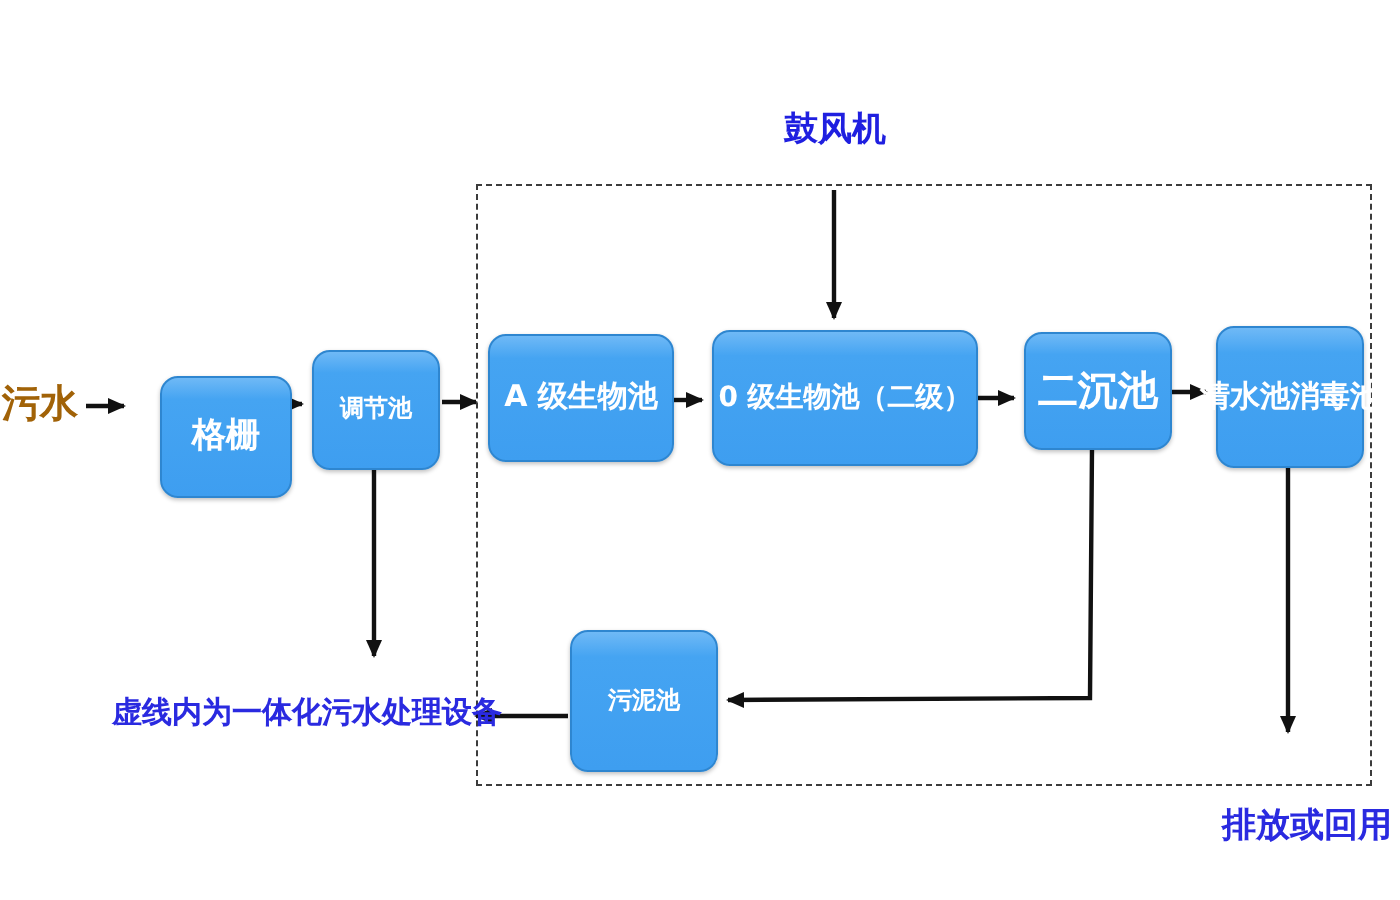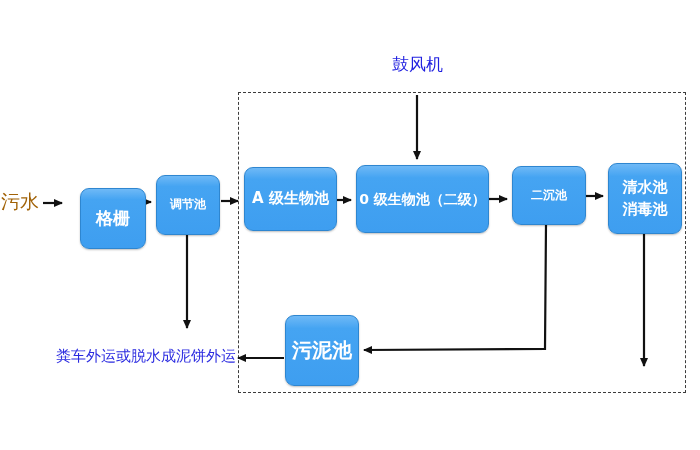--- a/index.html
+++ b/index.html
@@ -18,25 +18,25 @@
     background:linear-gradient(180deg,#6fb9f6 0%,#45a4f2 18%,#3e9ef0 100%);
     border:1px solid #2e86d0;border-radius:9px;
     color:#ffffff;font-weight:bold;text-align:center;
     box-shadow:0 1px 2px rgba(0,0,0,.25);
     white-space:nowrap;line-height:1.45;
   }
   .b-grating{left:68px;top:188px;width:64px;height:59px;font-size:17px;margin-left:12px;}
   .b-regulating{left:156px;top:175px;width:62px;height:58px;font-size:12px;}
   .b-a-tank{left:244px;top:167px;width:91px;height:62px;font-size:15px;}
   .b-o-tank{left:356px;top:165px;width:131px;height:66px;font-size:14px;}
-  .b-sedimentation{left:512px;top:166px;width:72px;height:57px;font-size:12px;}
-  .b-clearwater{left:608px;top:163px;width:72px;height:69px;font-size:15px;flex-direction:column;}
-  .b-sludge{left:285px;top:315px;width:72px;height:69px;font-size:20px;}
+  .b-sedimentation{left:512px;top:166px;width:72px;height:57px;font-size:20px;}
+  .b-clearwater{left:608px;top:163px;width:72px;height:69px;font-size:15px;flex-direction:row;}
+  .b-sludge{left:285px;top:315px;width:72px;height:69px;font-size:12px;}
   
-  .lbl{position:absolute;white-space:nowrap;font-weight:normal;}
+  .lbl{position:absolute;white-space:nowrap;font-weight:bold;}
   .lbl-influent{left:1px;top:189px;font-size:19px;color:#a16207;}
   .lbl-blower{left:392px;top:53px;font-size:17px;color:#1f1fe0;}
   .lbl-sludge-out{left:56px;top:347px;font-size:15px;color:#2a2ae0;}
   .lbl-discharge{left:611px;top:401px;font-size:17px;color:#2a2ae0;}
   .lbl-caption{left:245px;top:404px;font-size:13px;color:#1a1a1a;font-weight:normal;}
   
   svg.arrows{position:absolute;left:0;top:0;pointer-events:none;}
   svg.arrows line, svg.arrows polyline{stroke:#111111;stroke-width:2.2;fill:none;}
 </style>
 </head>
@@ -83,15 +83,16 @@
   <div class="box b-clearwater">
     <span>清水池</span>
     <span>消毒池</span>
   </div>
   <div class="box b-sludge">
     <span>污泥池</span>
   </div>
 
   <div class="lbl lbl-influent">污水</div>
   <div class="lbl lbl-blower">鼓风机</div>
-  <div class="lbl lbl-sludge-out">粪车外运或脱水成泥饼外运</div>
+  <div class="lbl lbl-sludge-out">虚线内为一体化污水处理设备</div>
+  <div class="lbl lbl-discharge">排放或回用</div>
 
 </div>
 
 </body></html>

